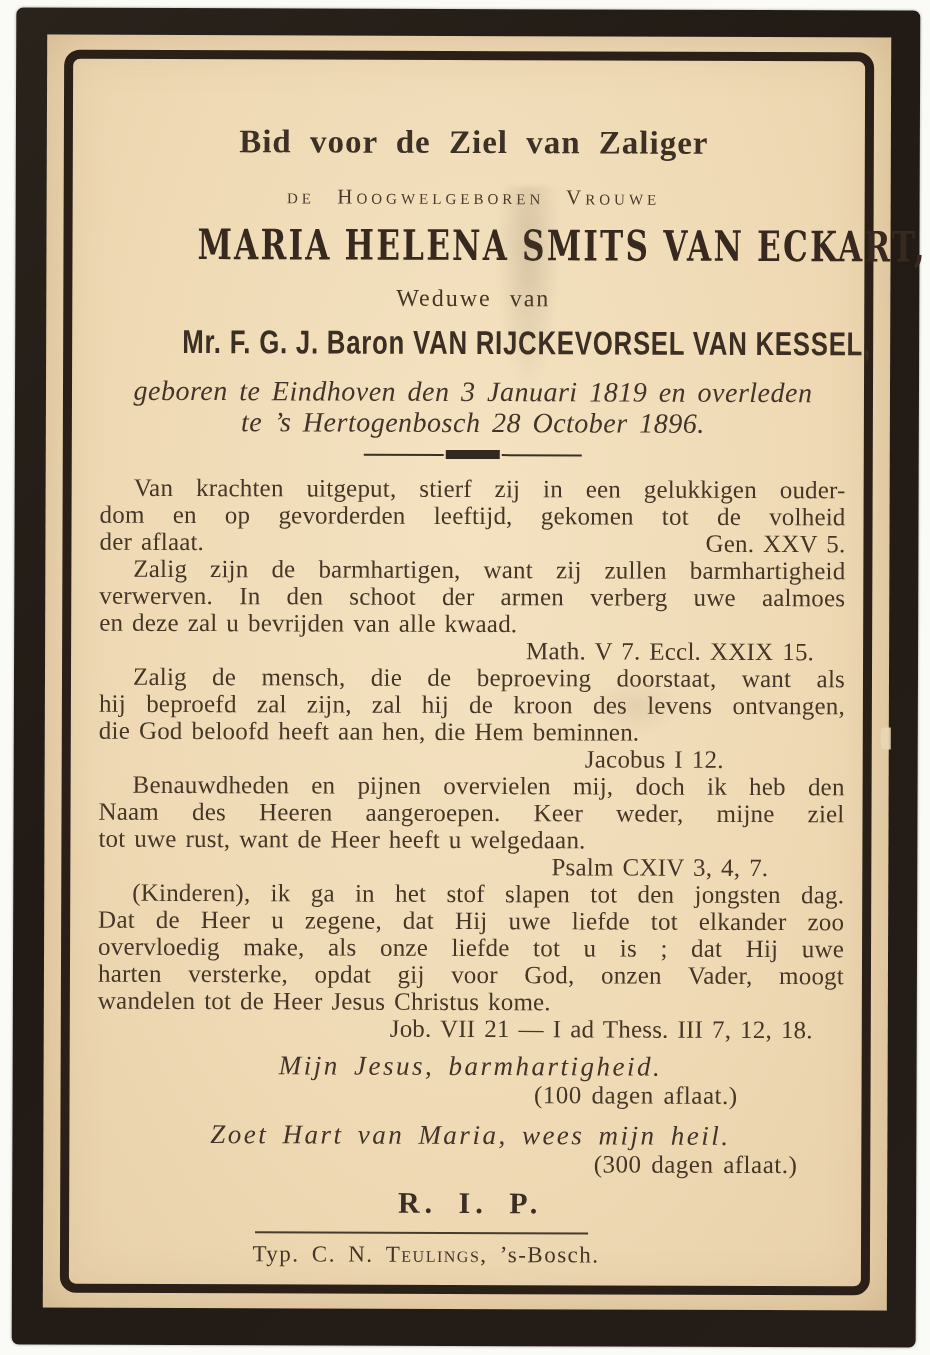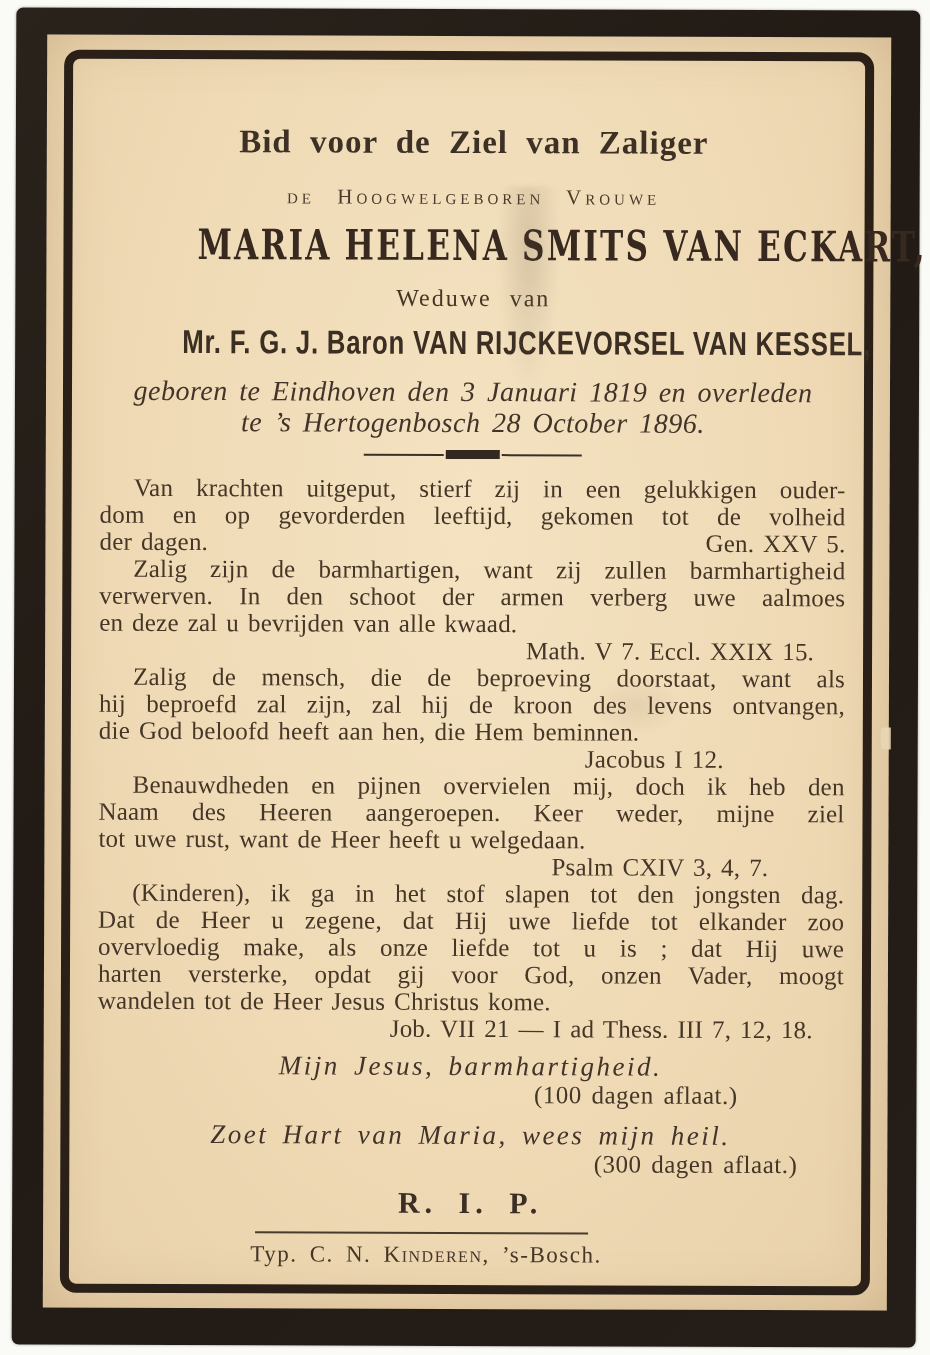--- a/index.html
+++ b/index.html
@@ -129,21 +129,21 @@
         <div class="ornament">
           <span class="thin"></span>
           <span class="thick"></span>
           <span class="thin"></span>
         </div>
 
         <div class="body-text" id="body-text">
             <div class="bline just indent">Van krachten uitgeput, stierf zij in een gelukkigen ouder-</div>
             <div class="bline just">dom en op gevorderden leeftijd, gekomen tot de volheid</div>
             <div class="bline flexline">
-              <span>der dagen.</span>
+              <span>der aflaat.</span>
               <span>Gen. XXV 5.</span>
             </div>
             <div class="bline just indent">Zalig zijn de barmhartigen, want zij zullen barmhartigheid</div>
             <div class="bline just">verwerven. In den schoot der armen verberg uwe aalmoes</div>
             <div class="bline">en deze zal u bevrijden van alle kwaad.</div>
             <div class="bline cite" style="padding-right: 31px;">Math. V 7. Eccl. XXIX 15.</div>
             <div class="bline just indent">Zalig de mensch, die de beproeving doorstaat, want als</div>
             <div class="bline just">hij beproefd zal zijn, zal hij de kroon des levens ontvangen,</div>
             <div class="bline">die God beloofd heeft aan hen, die Hem beminnen.</div>
             <div class="bline cite" style="padding-right: 121px;">Jacobus I 12.</div>
@@ -164,21 +164,21 @@
             <div class="indulgence" style="padding-right: 106px;">(100 dagen aflaat.)</div>
             <div class="prayer prayer-2">Zoet Hart van Maria, wees mijn heil.</div>
             <div class="indulgence" style="padding-right: 46px;">(300 dagen aflaat.)</div>
           </div>
 
         <div class="rip">R. I. P.</div>
 
         <div class="footer-rule"></div>
 
         <div class="footer-line">
-          <span>Typ. C. N. </span><span class="sc">Kinderen</span><span>, ’s-Bosch.</span>
+          <span>Typ. C. N. </span><span class="sc">Teulings</span><span>, ’s-Bosch.</span>
         </div>
 
       </div>
     </div>
     <div class="stain-a"></div>
     <div class="stain-b"></div>
     <div class="chip"></div>
   </div>
 </div>
 

